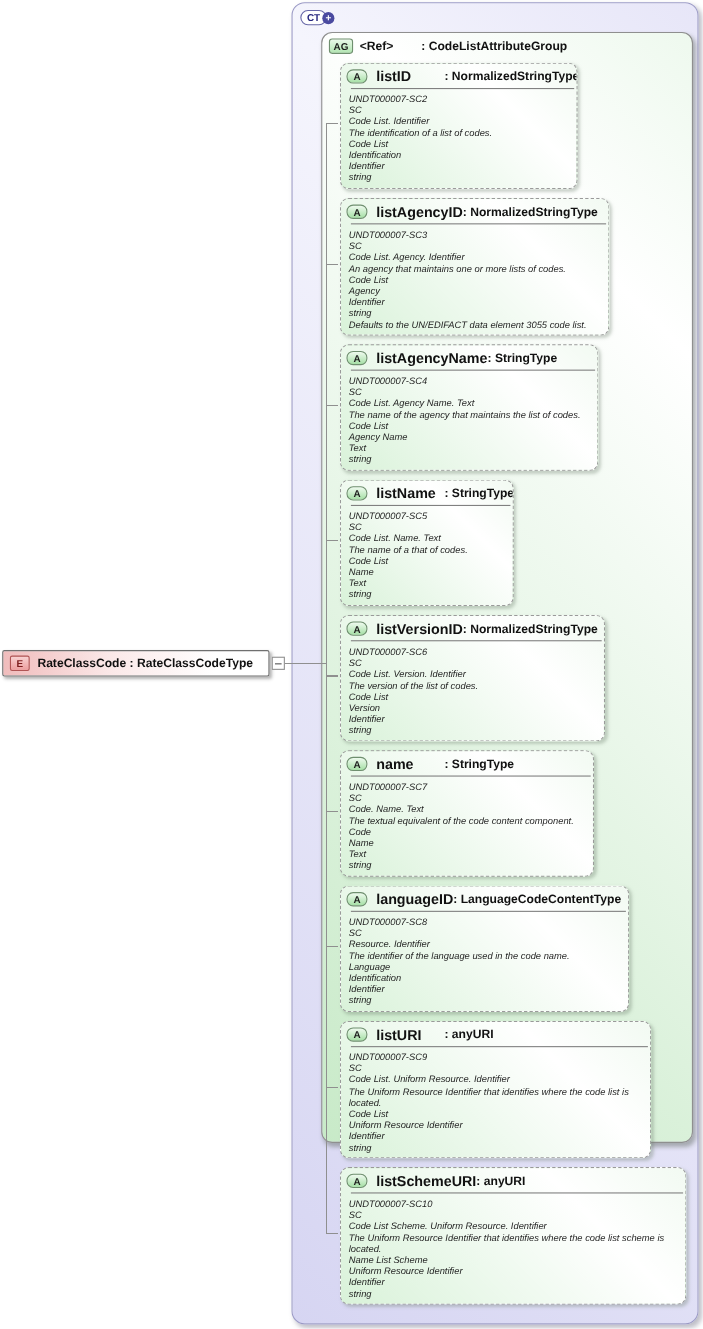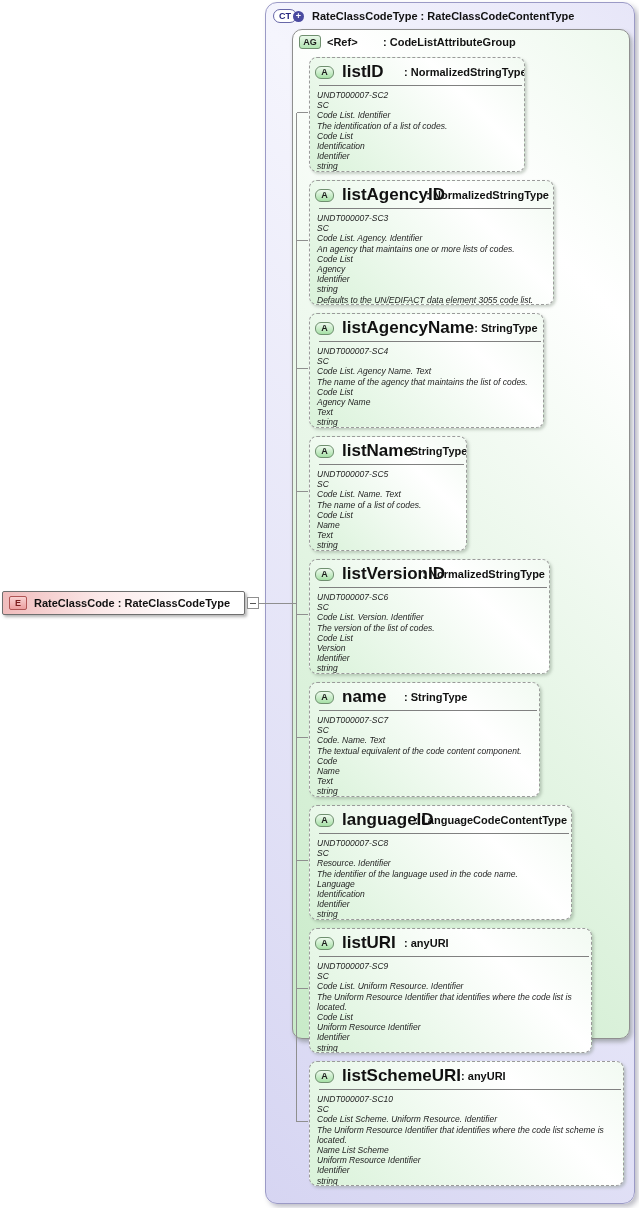--- a/index.html
+++ b/index.html
@@ -87,21 +87,21 @@
     z-index:2;overflow:hidden;
   }
   .attr-header{display:flex;align-items:center;padding:4px 4px 0 5px;}
   .a-badge{
     width:19px;height:13px;flex:0 0 auto;
     background:linear-gradient(#eefaee,#a6e0a6);
     border:1px solid #6f8f6f;border-radius:6px;
     color:#1c1c1c;font-size:9px;font-weight:bold;
     display:flex;align-items:center;justify-content:center;box-sizing:border-box;
   }
-  .attr-name{margin-left:8px;font-size:17px;font-weight:bold;color:#111;
+  .attr-name{margin-left:8px;font-size:13px;font-weight:bold;color:#111;
     min-width:62px;display:inline-block;white-space:pre;}
   .attr-type{font-size:11px;font-weight:bold;color:#111;white-space:nowrap;}
   .attr-type::before{content:": ";}
   .attr-sep{border-bottom:1px solid #808080;margin:3px 2px 0 9px;height:0;}
   .attr-doc{padding:4px 4px 0 7px;}
   .doc-line{
     font-size:8.5px;font-style:italic;color:#1f1f1f;line-height:10.2px;
     word-wrap:break-word;
   }
 </style>
@@ -130,21 +130,20 @@
 <div class="collapse-handle">
   <span class="dash"></span>
 </div>
 
 <div class="ct-node">
   <div class="ct-header">
     <span class="ct-badge-wrap">
       <span class="ct-badge">CT</span>
       <span class="plus-badge">+</span>
     </span>
-    <span class="ct-title">RateClassCodeType : RateClassCodeContentType</span>
   </div>
 
   <div class="ag-node">
     <div class="ag-header">
       <span class="ag-badge">AG</span>
       <span class="ag-name">&lt;Ref&gt;</span>
       <span class="ag-type">CodeListAttributeGroup</span>
     </div>
 
     <div class="attr-box" style="left:16px;top:27px;width:216px;height:115px;">
@@ -209,21 +208,21 @@
       <div class="attr-header">
         <span class="a-badge">A</span>
         <span class="attr-name">listName</span>
         <span class="attr-type">StringType</span>
       </div>
       <div class="attr-sep"></div>
       <div class="attr-doc">
           <div class="doc-line">UNDT000007-SC5</div>
           <div class="doc-line">SC</div>
           <div class="doc-line">Code List. Name. Text</div>
-          <div class="doc-line">The name of a list of codes.</div>
+          <div class="doc-line">The name of a that of codes.</div>
           <div class="doc-line">Code List</div>
           <div class="doc-line">Name</div>
           <div class="doc-line">Text</div>
           <div class="doc-line">string</div>
         </div>
     </div>
 
     <div class="attr-box" style="left:16px;top:529px;width:241px;height:115px;">
       <div class="attr-header">
         <span class="a-badge">A</span>

